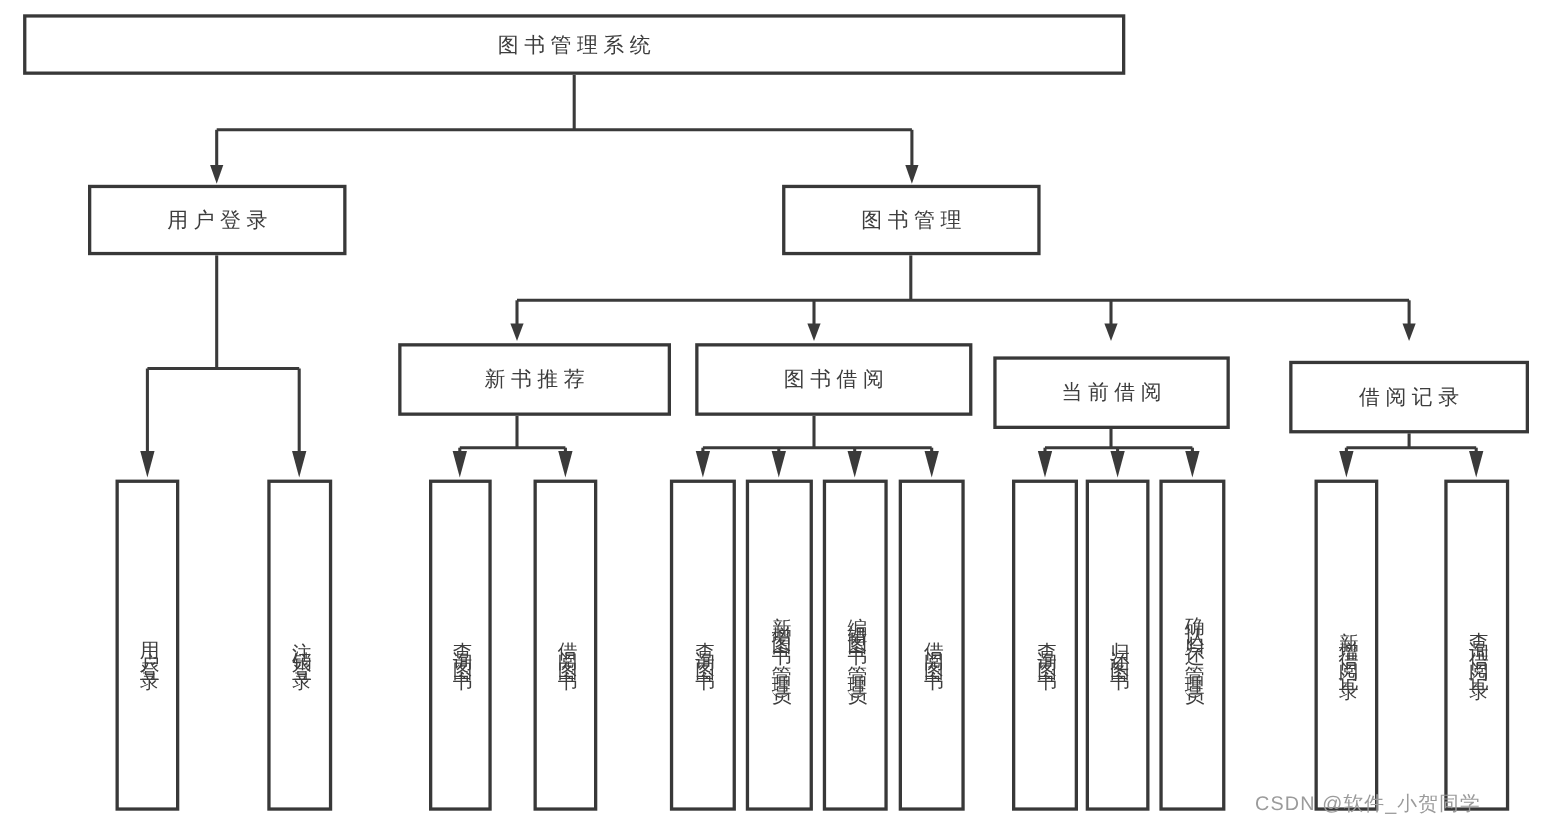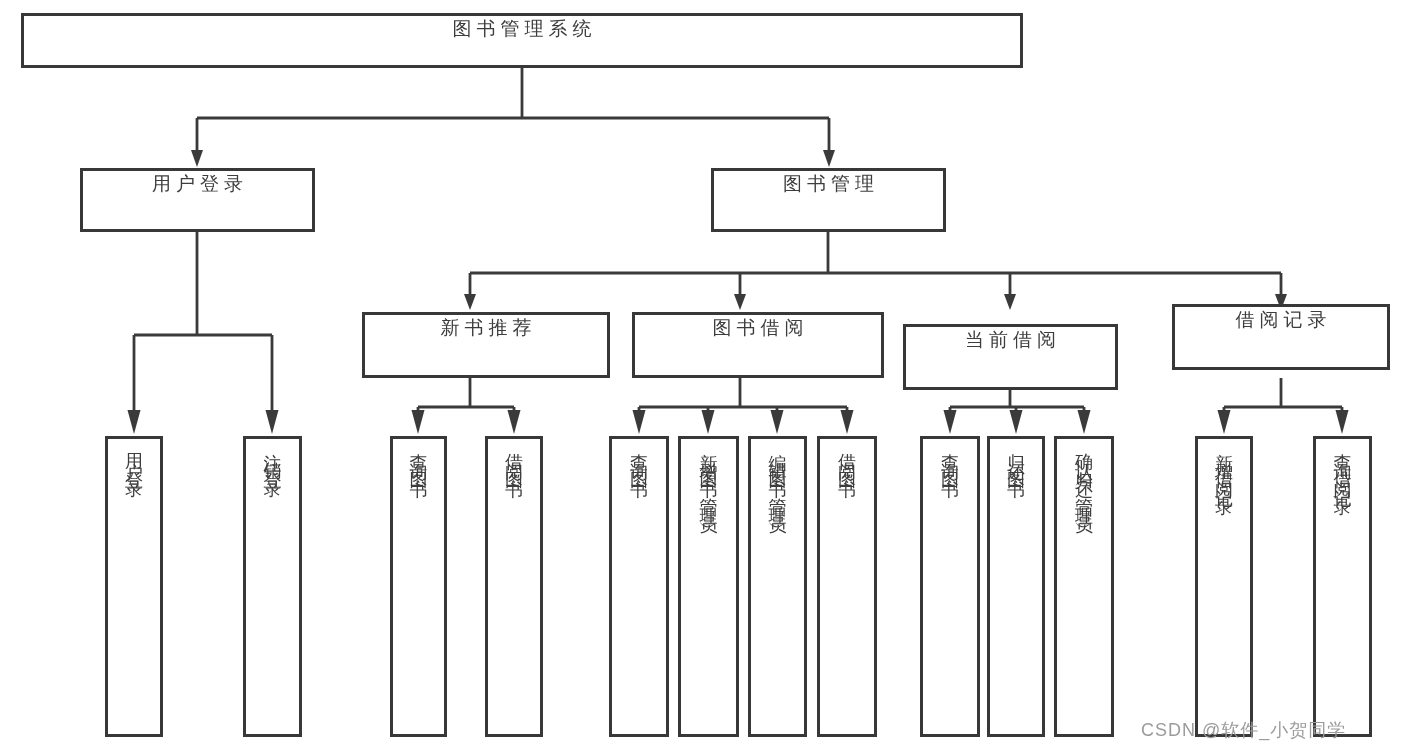--- a/index.html
+++ b/index.html
@@ -17,23 +17,24 @@
     width: 1405px; height: 747px;
   }
   #edges line { stroke: #3a3a3a; stroke-width: 2.8; }
   #edges polygon { fill: #3a3a3a; }
   .box {
     position: absolute;
     box-sizing: border-box;
     background: #ffffff;
     border: 3px solid #383838;
     display: flex;
-    align-items: flex-start;
+    align-items: center;
     justify-content: center;
     color: #3d3d3d;
+    font-family: Liberation Mono, monospace;
   }
   .hbox { font-size: 19px; letter-spacing: 5px; white-space: nowrap; }
   .hbox .lbl { padding-left: 5px; } 
   .vbox .lbl {
     writing-mode: vertical-rl;
     text-orientation: mixed;
     font-size: 18px;
     letter-spacing: 9px;
     line-height: 1;
     color: #3d3d3d;
@@ -142,21 +143,21 @@
 
   <div class="box hbox" style="left:362px; top:312px; width:248px; height:66px;">
     <span class="lbl">新书推荐</span>
   </div>
   <div class="box hbox" style="left:632px; top:312px; width:252px; height:66px;">
     <span class="lbl">图书借阅</span>
   </div>
   <div class="box hbox" style="left:903px; top:312px; width:215px; height:66px;margin-top:12px;">
     <span class="lbl">当前借阅</span>
   </div>
-  <div class="box hbox" style="left:1172px; top:304px; width:218px; height:66px;">
+  <div class="box hbox" style="left:1172px; top:328px; width:218px; height:66px;">
     <span class="lbl">借阅记录</span>
   </div>
 
   <div class="box vbox" style="left:105px; top:436px; width:58px; height:301px;">
     <span class="lbl">用户登录</span>
   </div>
   <div class="box vbox" style="left:243px; top:436px; width:59px; height:301px;">
     <span class="lbl">注销登录</span>
   </div>
 

